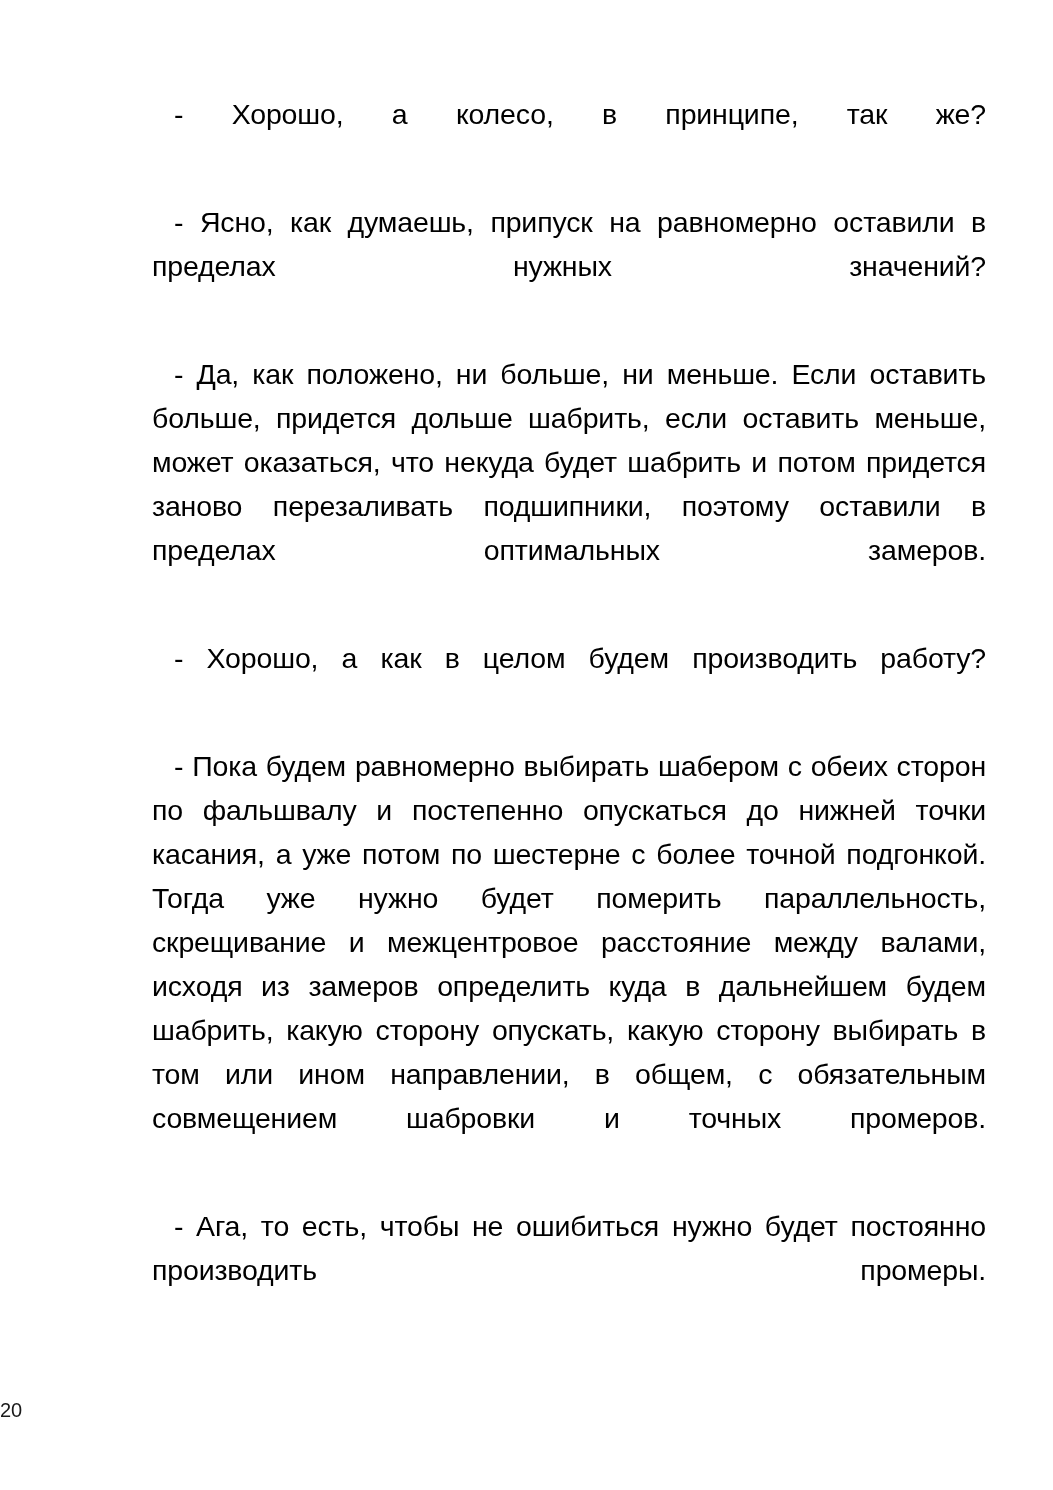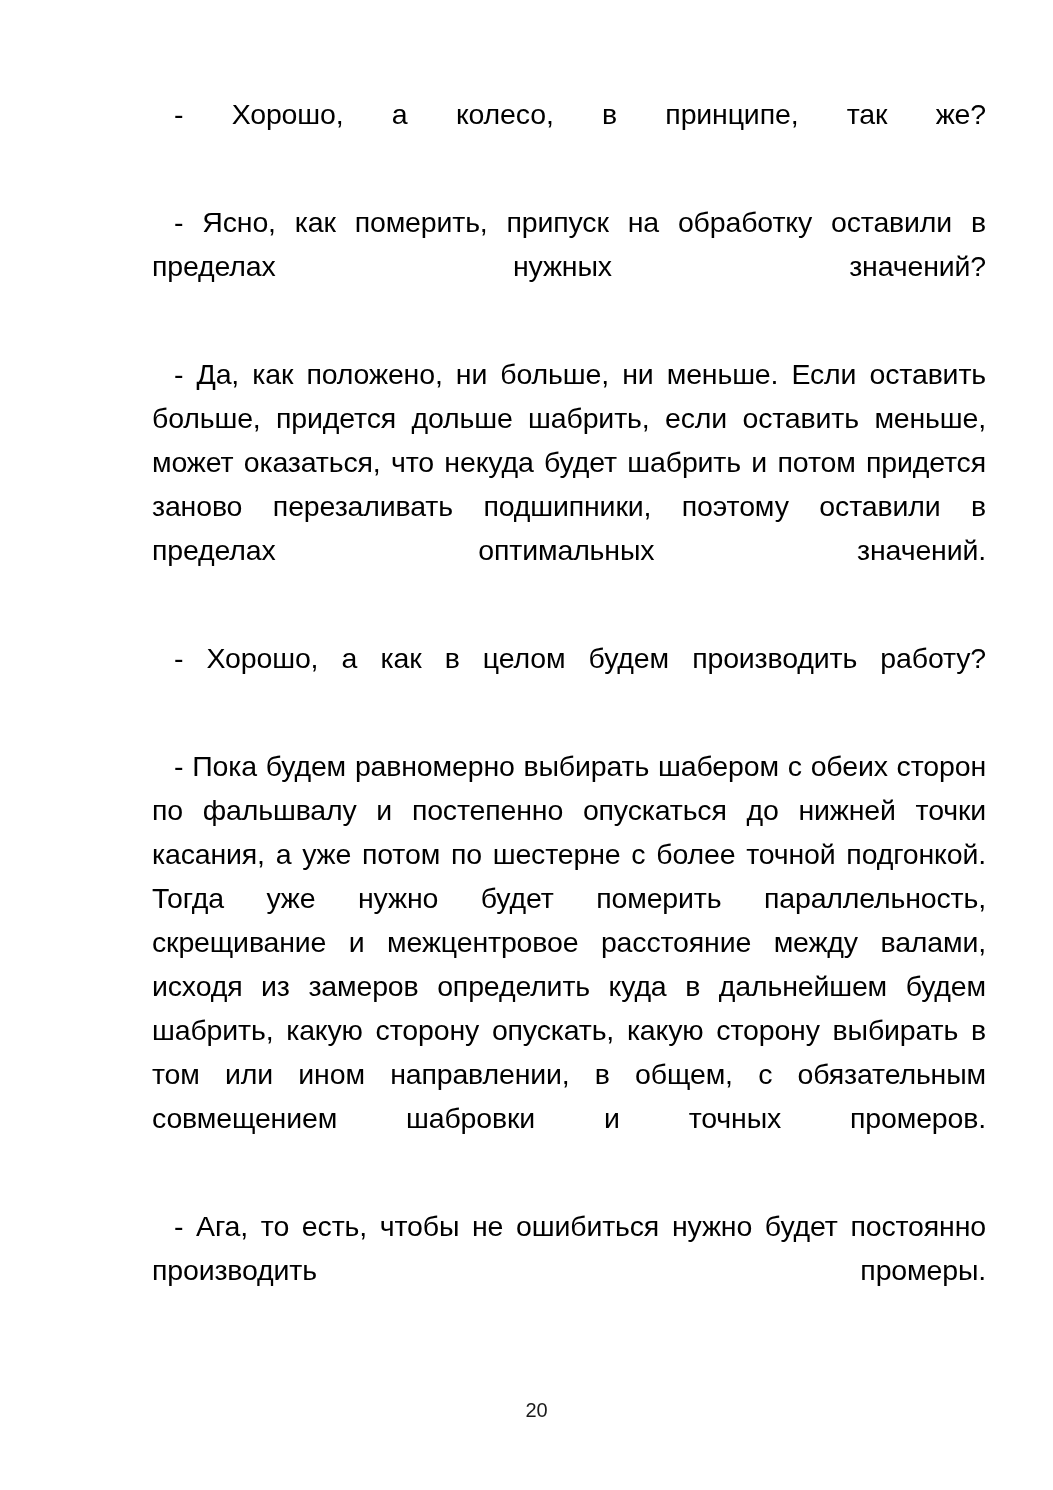--- a/index.html
+++ b/index.html
@@ -47,38 +47,37 @@
     content: "";
     display: inline-block;
     width: 100%;
   }
 
   .page-number {
     position: absolute;
     left: 0;
     right: 0;
     top: 1398px;
-    text-align: center;
+    text-align: left;
     font-family: "Liberation Sans", "DejaVu Sans", sans-serif;
     font-size: 20px;
     line-height: 24px;
     color: #1a1a1a;
-    margin-left: 20px;
   }
 </style>
 </head>
 <body>
 
 <div class="page">
 
   <div class="text-column">
 
     <p class="para">- Хорошо, а колесо, в принципе, так же?</p>
-    <p class="para">- Ясно, как померить, припуск на обработку оставили в пределах нужных значений?</p>
-    <p class="para">- Да, как положено, ни больше, ни меньше. Если оставить больше, придется дольше шабрить, если оставить меньше, может оказаться, что некуда будет шабрить и потом придется заново перезаливать подшипники, поэтому оставили в пределах оптимальных значений.</p>
+    <p class="para">- Ясно, как думаешь, припуск на равномерно оставили в пределах нужных значений?</p>
+    <p class="para">- Да, как положено, ни больше, ни меньше. Если оставить больше, придется дольше шабрить, если оставить меньше, может оказаться, что некуда будет шабрить и потом придется заново перезаливать подшипники, поэтому оставили в пределах оптимальных замеров.</p>
     <p class="para">- Хорошо, а как в целом будем производить работу?</p>
     <p class="para">- Пока будем равномерно выбирать шабером с обеих сторон по фальшвалу и постепенно опускаться до нижней точки касания, а уже потом по шестерне с более точной подгонкой. Тогда уже нужно будет померить параллельность, скрещивание и межцентровое расстояние между валами, исходя из замеров определить куда в дальнейшем будем шабрить, какую сторону опускать, какую сторону выбирать в том или ином направлении, в общем, с обязательным совмещением шабровки и точных промеров.</p>
     <p class="para">- Ага, то есть, чтобы не ошибиться нужно будет постоянно производить промеры.</p>
 
   </div>
 
   <div class="page-number">20</div>
 
 </div>
 

